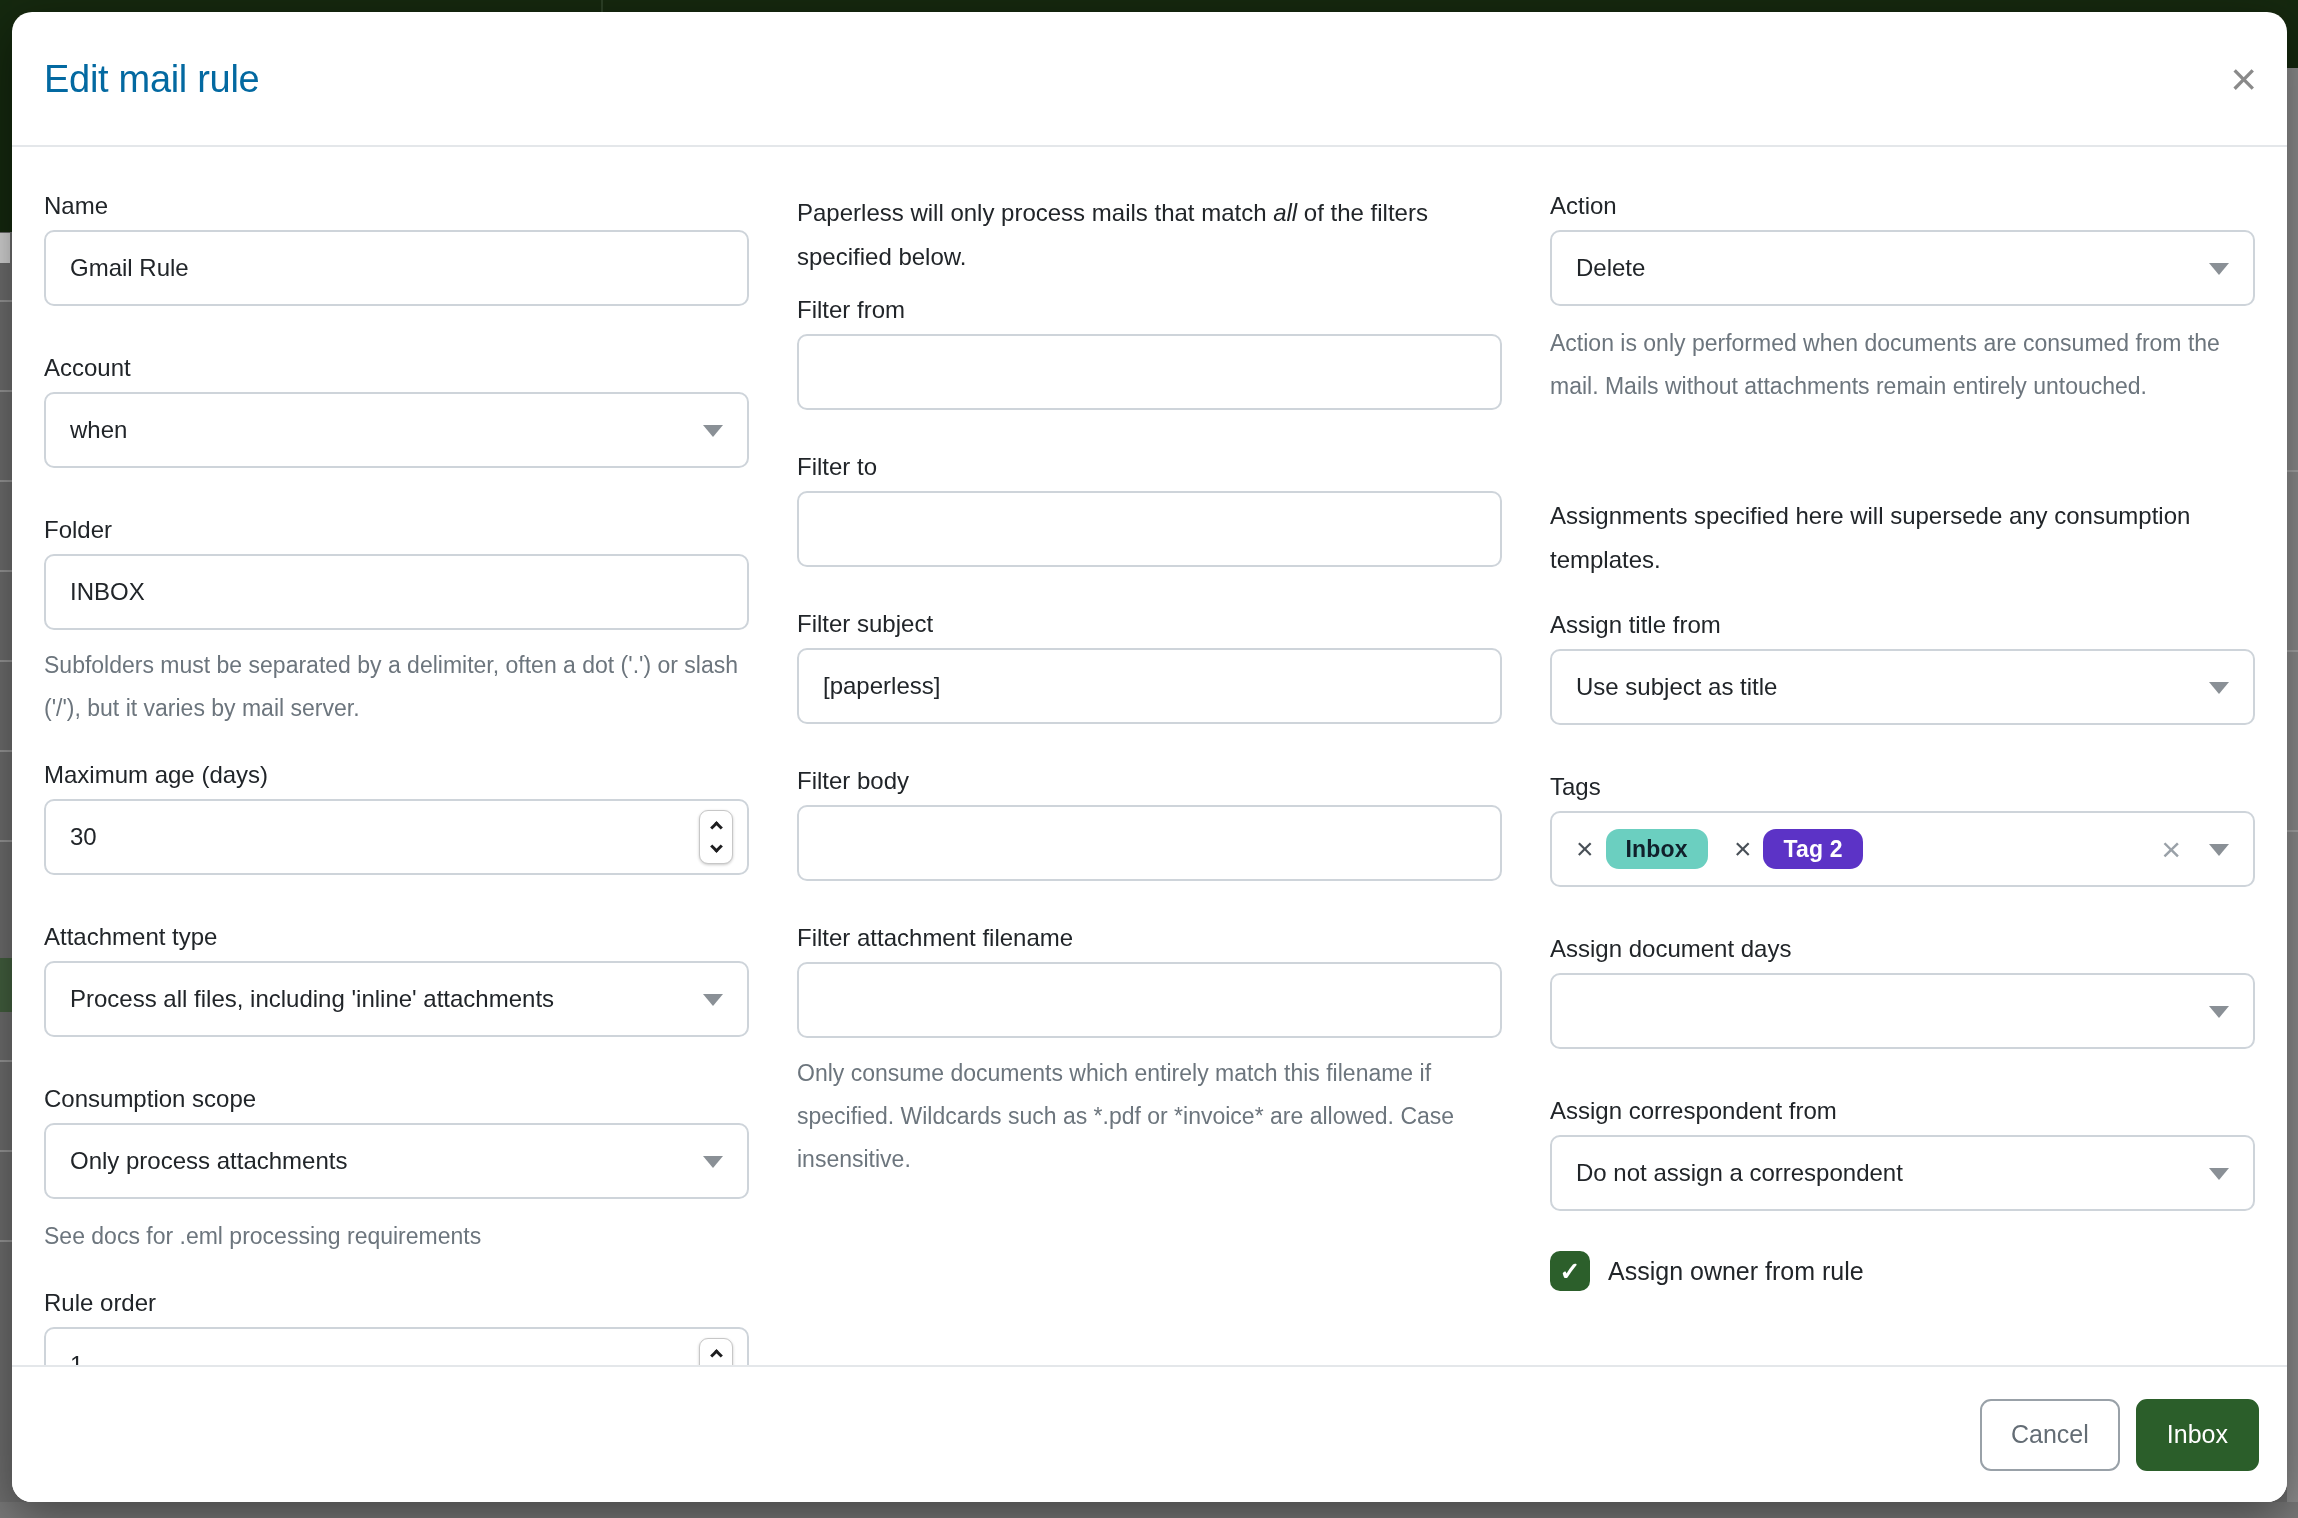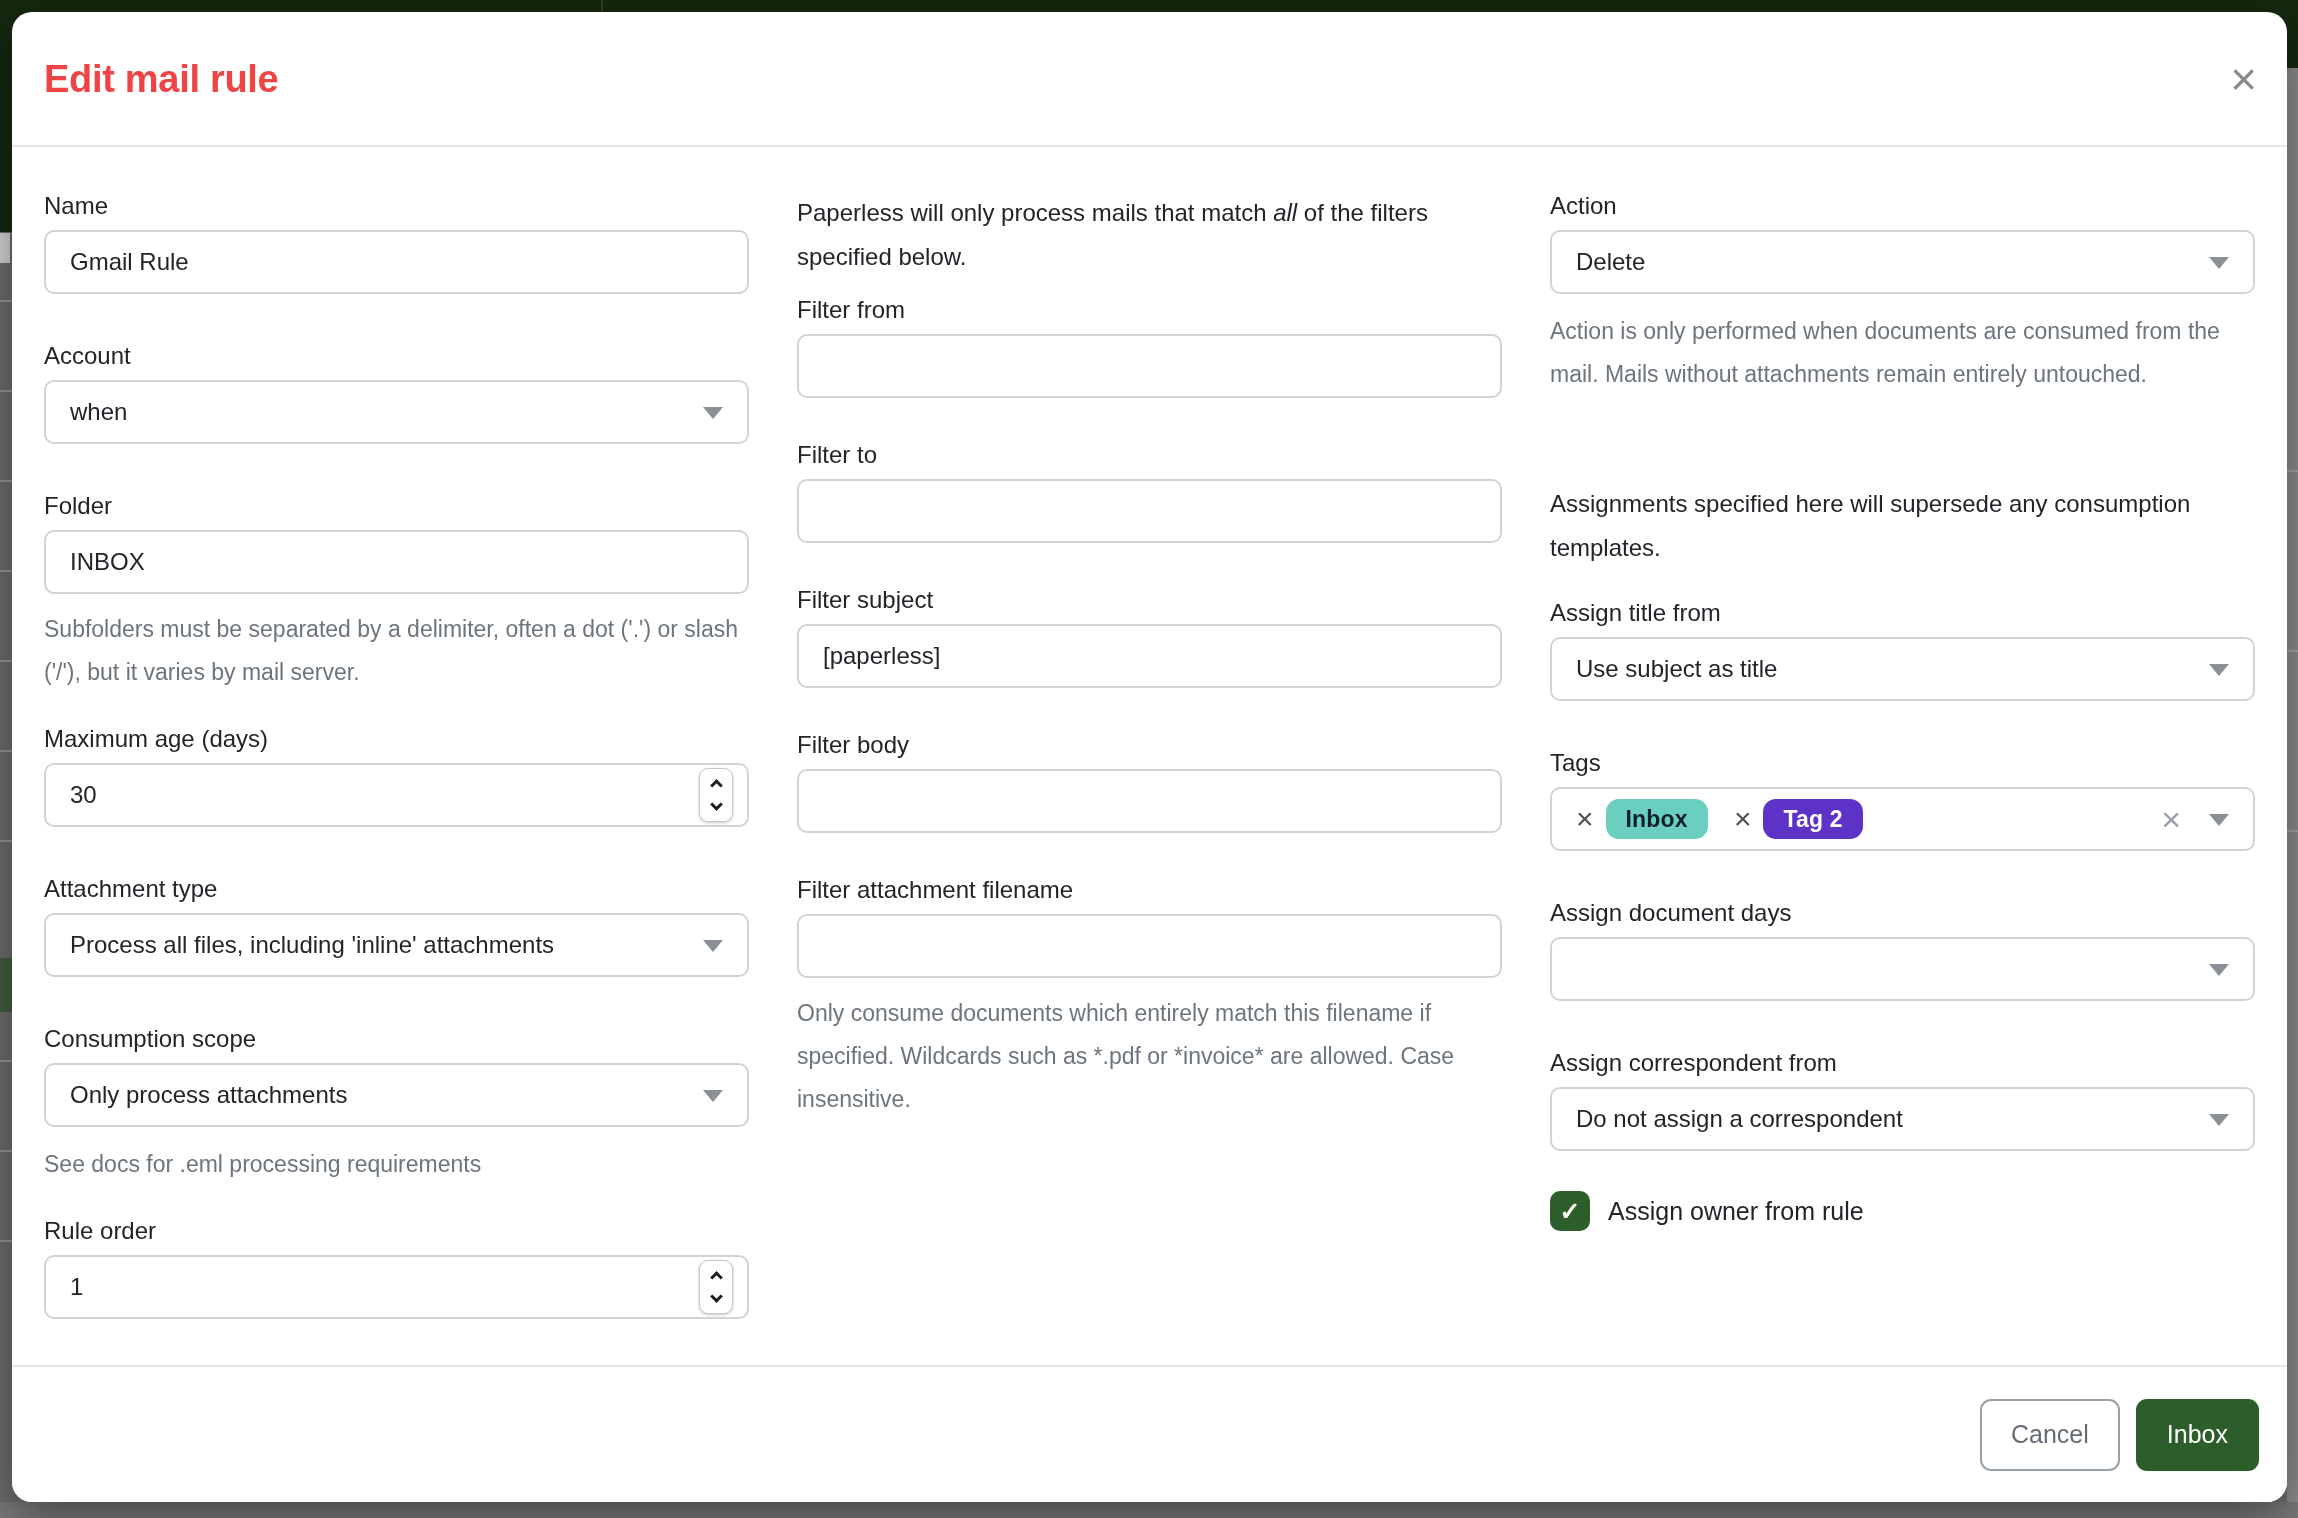--- a/index.html
+++ b/index.html
@@ -21,37 +21,37 @@
   .sr-line { position:absolute; right:0; width:11px; height:2px; background:#a8a8a8; }
   .strip-bottom { position:absolute; left:0; top:1502px; width:2298px; height:16px; background:#7a7a7a; }
 
   
   .modal {
     position:absolute; left:12px; top:12px; width:2275px; height:1490px;
     background:#ffffff; border-radius:20px; z-index:2;
     box-shadow:0 14px 50px rgba(0,0,0,.45);
   }
   .modal-header { position:relative; height:135px; border-bottom:2px solid #e4e7ea; padding:46px 32px 0; }
-  .modal-title { font-size:38px; font-weight:700; color:#ef4444; letter-spacing:-.3px; }
+  .modal-title { font-size:38px; font-weight:400; color:#0369a1; letter-spacing:-.3px; }
   .close-x {
     position:absolute; right:30px; top:44px; font-size:46px; font-weight:300;
     color:#8a8a8a; line-height:1; cursor:pointer;
   }
   .modal-body {
     display:grid; grid-template-columns:1fr 1fr 1fr; column-gap:48px;
     padding:44px 32px 0 32px;
   }
 
   
   .group { margin-bottom:47px; }
   .group.tight { margin-bottom:30px; }
   .col-mid .group { margin-bottom:42px; }
   .lbl { display:block; font-size:24px; color:#212529; line-height:30px; margin-bottom:9px; }
   .control {
-    position:relative; height:64px; width:100%;
+    position:relative; height:76px; width:100%;
     border:2px solid #ced4da; border-radius:10px; background:#fff;
     display:flex; align-items:center; padding:0 24px;
     font-size:24px; color:#212529;
   }
   input.control {
     display:block; padding:0 24px; font-family:"Liberation Sans", sans-serif;
     outline:none;
   }
   .select { cursor:pointer; padding-right:60px; }
   .caret {

